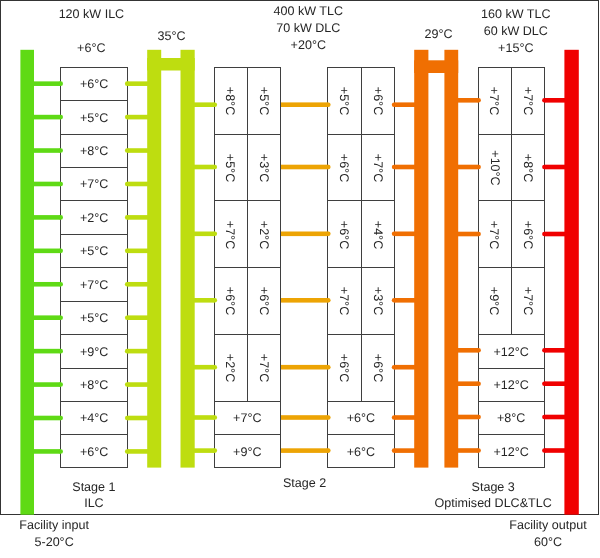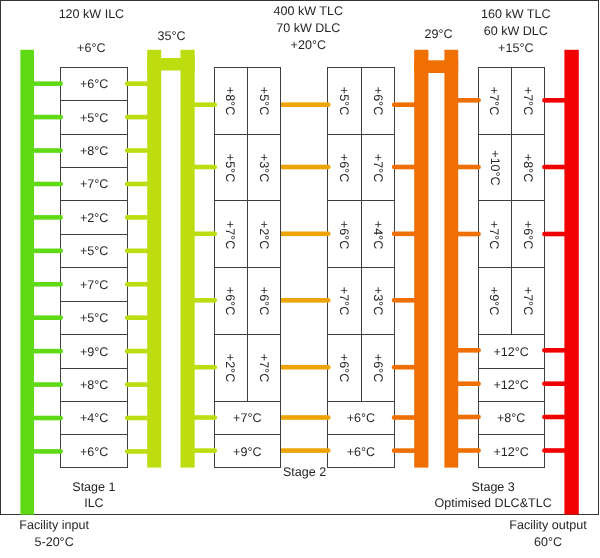--- a/index.html
+++ b/index.html
@@ -497,21 +497,21 @@
 <div class="lbl" style="left:395.8px;top:6.2px;">
   <div>160 kW TLC</div>
   <div>60 kW DLC</div>
   <div>+15°C</div>
 </div>
 
 <div class="lbl" style="left:-26.1px;top:478.6px;">
   <div>Stage 1</div>
   <div>ILC</div>
 </div>
-<div class="lbl" style="left:184.6px;top:464px;">
+<div class="lbl" style="left:184.6px;top:475px;">
   <div>Stage 2</div>
 </div>
 <div class="lbl" style="left:373.2px;top:478.6px;">
   <div>Stage 3</div>
   <div>Optimised DLC&amp;TLC</div>
 </div>
 
 <div class="lbl" style="left:-65.9px;top:517.3px;">
   <div>Facility input</div>
   <div>5-20°C</div>

